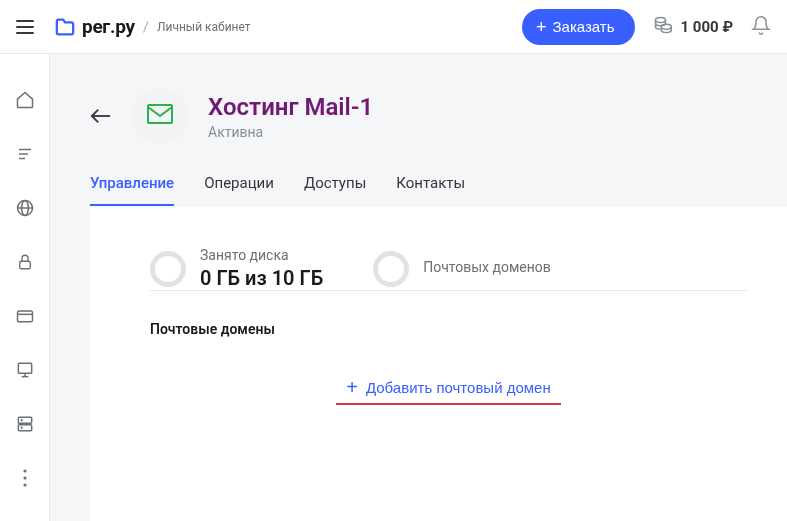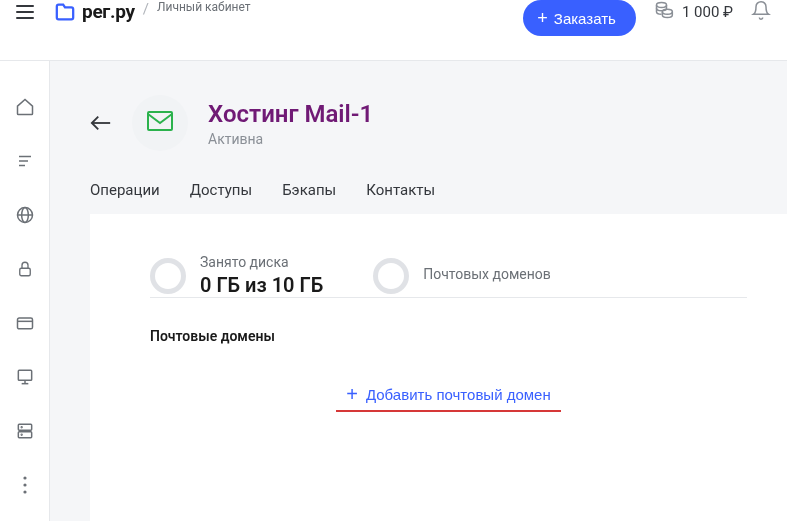--- a/index.html
+++ b/index.html
@@ -1,31 +1,31 @@
 <!DOCTYPE html>
 <html><head>
   <meta charset="utf-8">
   <style>
     * { margin: 0; padding: 0; box-sizing: border-box; }
     body { font-family: -apple-system, BlinkMacSystemFont, "Segoe UI", Roboto, Arial, sans-serif; background: #f5f6f8; color: #34373c; width: 787px; height: 521px; overflow: hidden; }
     
-    .header { height: 61px; background: #fff; display: flex; align-items: flex-start; padding: 0 16px; border-bottom: 1px solid #e6e8eb; }
+    .header { height: 54px; background: #fff; display: flex; align-items: center; padding: 0 16px; border-bottom: 1px solid #e6e8eb; }
     .hamburger { width: 24px; height: 24px; display: flex; flex-direction: column; justify-content: center; gap: 4px; cursor: pointer; margin-right: 14px; }
     .hamburger span { height: 2px; background: #34373c; border-radius: 1px; width: 18px; }
     .logo-group { display: flex; align-items: center; gap: 6px; cursor: pointer; }
     .logo-icon svg { display: block; }
     .logo-text { font-size: 19px; font-weight: 700; color: #1a1a1a; letter-spacing: -0.3px; }
     .breadcrumb-sep { color: #b0b4ba; margin: 0 8px; font-size: 15px; }
     .breadcrumb-item { color: #6b7076; font-size: 12px; }
     .header-spacer { flex: 1; }
     .order-btn { background: #3960ff; color: #fff; border: none; border-radius: 24px; padding: 9px 20px 9px 14px; font-size: 15px; font-weight: 500; display: flex; align-items: center; gap: 6px; cursor: pointer; }
     .order-btn .plus { font-size: 18px; line-height: 1; font-weight: 400; }
     .balance-group { display: flex; align-items: center; gap: 8px; margin-left: 18px; cursor: pointer; }
     .coins-icon { color: #8a8f96; }
-    .balance-text { font-size: 15px; color: #34373c; font-weight: 400; }
+    .balance-text { font-size: 15px; color: #34373c; font-weight: 700; }
     .bell-wrap { margin-left: 18px; cursor: pointer; color: #8a8f96; }
     
     .layout { display: flex; height: calc(521px - 54px); }
     .sidebar { width: 50px; background: #fff; border-right: 1px solid #e6e8eb; display: flex; flex-direction: column; align-items: center; padding-top: 34px; gap: 30px; }
     .sidebar-item { width: 24px; height: 24px; display: flex; align-items: center; justify-content: center; cursor: pointer; color: #6b7076; }
     
     .content { flex: 1; overflow: auto; }
     .page-head { padding: 34px 0 0 0; margin: 0 40px; }
     .page-head-row { display: flex; align-items: center; gap: 20px; margin-bottom: 30px; }
     .back-arrow { cursor: pointer; font-size: 22px; color: #34373c; }
@@ -170,23 +170,23 @@
               </svg>
           </span>
         </div>
         <div class="title-block">
           <h1>Хостинг Mail-1</h1>
           <div class="status">Активна</div>
         </div>
       </div>
 
       <div class="tabs" id="tabs-container">
+          <div class="tab active">Управление</div>
           <div class="tab">Операции</div>
           <div class="tab">Доступы</div>
-          <div class="tab">Бэкапы</div>
           <div class="tab">Контакты</div>
         </div>
     </div>
 
     <div class="panel">
       <div class="stats-row" id="stats-container">
           <div class="stat">
             <div class="stat-circle"></div>
             <div>
               <div class="stat-label">Занято диска</div>

